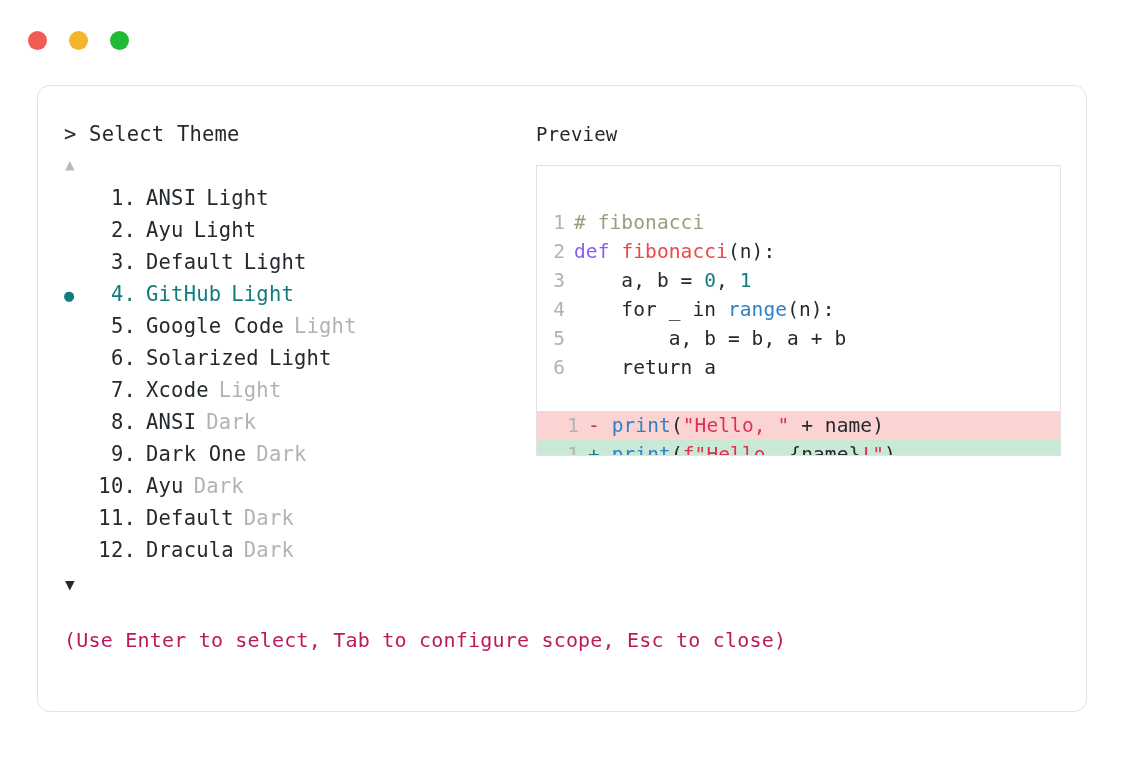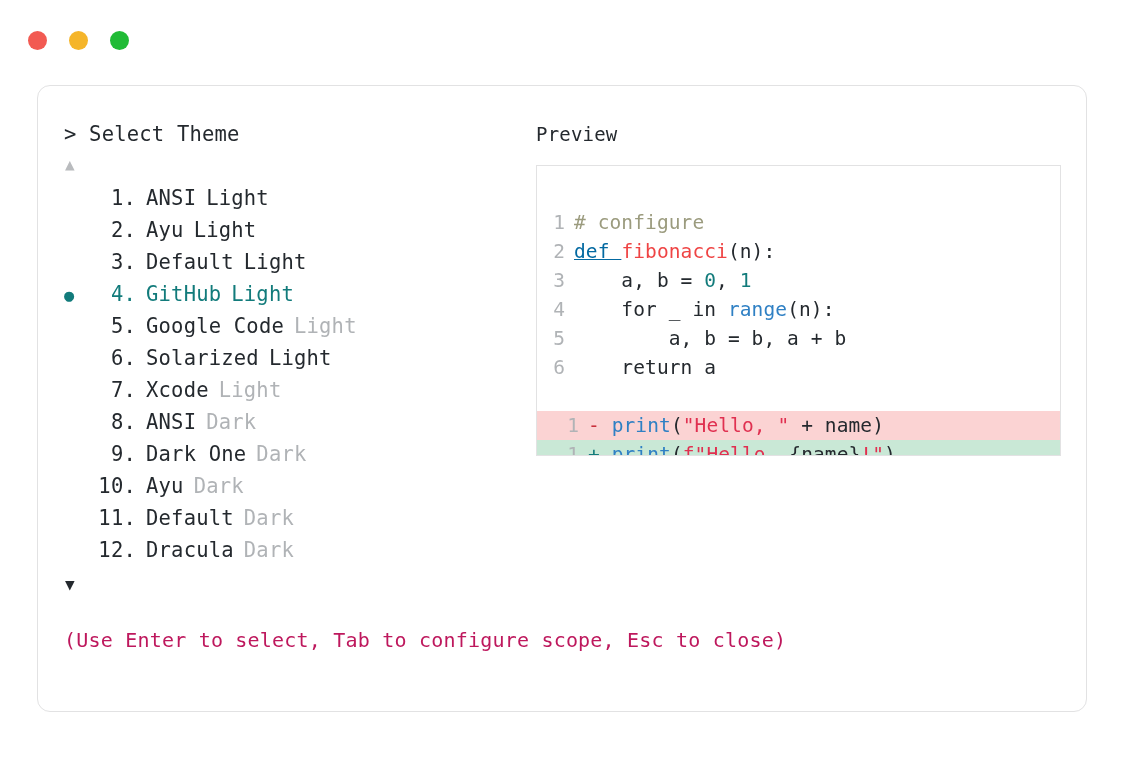--- a/index.html
+++ b/index.html
@@ -185,21 +185,21 @@
   }
   .diff-line .lineno { padding-left: 14px; width: 28px; flex: 0 0 28px; }
   .diff-body { padding-left: 9px; padding-right: 6px; }
   .diff-line.del { background: #fbd3d3; }
   .diff-line.add { background: #c9e8d6; }
   .diff-line.del .marker { color: #c9303b; }
   .diff-line.add .marker { color: #127b7b; }
 
   
   .tok-comment { color: #9b9b7e; }
-  .tok-keyword { color: #0369a1; text-decoration: underline; }
+  .tok-keyword { color: #8b5cf6; }
   .tok-func    { color: #ef4444; }
   .tok-builtin { color: #2f80c4; }
   .tok-num     { color: #127b7b; }
   .tok-str     { color: #e03050; }
   .tok-plain   { color: #24292e; }
   .tok-call    { color: #2f80c4; }
 </style>
 </head>
 <body>
 
@@ -238,21 +238,21 @@
         <div class="scroll-arrow down">▼</div>
       </div>
 
       <div class="hint">(Use Enter to select, Tab to configure scope, Esc to close)</div>
 
       <div class="preview">
         <div class="preview-title">Preview</div>
 
         <div class="preview-box">
           <div id="code-block">
-              <div class="code-line"><span class="lineno">1</span><span class="code-text"><span class="tok-comment"># configure</span></span></div>
+              <div class="code-line"><span class="lineno">1</span><span class="code-text"><span class="tok-comment"># fibonacci</span></span></div>
               <div class="code-line"><span class="lineno">2</span><span class="code-text"><span class="tok-keyword">def </span><span class="tok-func">fibonacci</span><span class="tok-plain">(n):</span></span></div>
               <div class="code-line"><span class="lineno">3</span><span class="code-text"><span class="tok-plain">    a, b = </span><span class="tok-num">0</span><span class="tok-plain">, </span><span class="tok-num">1</span></span></div>
               <div class="code-line"><span class="lineno">4</span><span class="code-text"><span class="tok-plain">    for _ in </span><span class="tok-builtin">range</span><span class="tok-plain">(n):</span></span></div>
               <div class="code-line"><span class="lineno">5</span><span class="code-text"><span class="tok-plain">        a, b = b, a + b</span></span></div>
               <div class="code-line"><span class="lineno">6</span><span class="code-text"><span class="tok-plain">    return a</span></span></div>
             </div>
           <div class="code-spacer"></div>
           <div id="diff-block">
               <div class="diff-line del"><span class="lineno">1</span><span class="diff-body"><span class="marker">- </span><span class="tok-call">print</span><span class="tok-plain">(</span><span class="tok-str">"Hello, "</span><span class="tok-plain"> + name)</span></span></div>
               <div class="diff-line add"><span class="lineno">1</span><span class="diff-body"><span class="marker">+ </span><span class="tok-call">print</span><span class="tok-plain">(</span><span class="tok-str">f"Hello, </span><span class="tok-plain">{name}</span><span class="tok-str">!"</span><span class="tok-plain">)</span></span></div>

